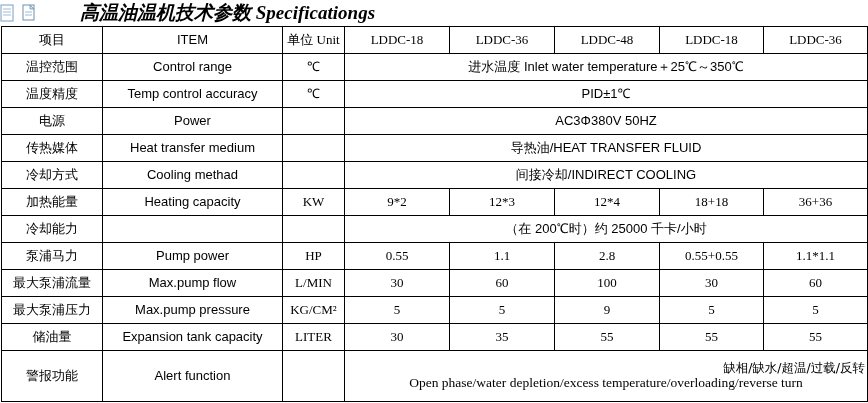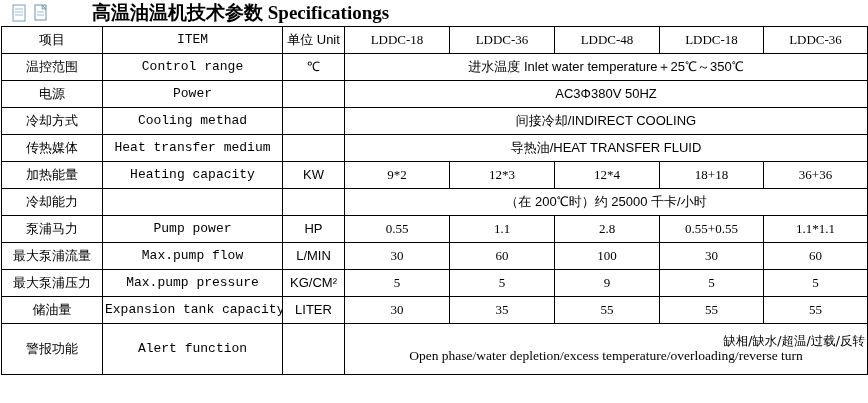--- a/index.html
+++ b/index.html
@@ -16,21 +16,22 @@
   }
   .page {
     position: relative;
     width: 868px;
     height: 403px;
   }
   .title-row {
     display: flex;
     align-items: center;
     height: 26px;
-    padding-left: 12px;
+    padding-left: 0;
+    font-style: italic;
   }
   .doc-icon {
     width: 16px;
     height: 18px;
     margin-right: 6px;
     position: relative;
     flex: 0 0 auto;
   }
   .doc-icon svg { display: block; }
   .title-text {
@@ -57,29 +58,29 @@
     line-height: 1.15;
     white-space: nowrap;
     overflow: hidden;
   }
   td.cn {
     font-family: "DejaVu Sans", sans-serif;
     font-size: 13px;
     margin-top: 28px;
   }
   td.en {
-    font-family: Liberation Mono, monospace;
+    font-family: Liberation Sans, sans-serif;
     font-size: 14px;
   }
   td.mix {
     font-family: Liberation Sans, sans-serif;
     font-size: 12.5px;
   }
   td.unit {
-    font-family: Liberation Sans, sans-serif;
+    font-family: Liberation Serif, serif;
     font-size: 13px;
   }
   td.model {
     font-family: "Liberation Serif", serif;
     font-size: 14px;
     border-radius: 8px;
   }
   td.val {
     font-family: "Liberation Serif", serif;
     font-size: 13.5px;
@@ -149,40 +150,46 @@
         <td class="model">LDDC-36</td>
       </tr>
 
       <tr>
         <td class="cn">温控范围</td>
         <td class="en">Control range</td>
         <td class="unit">℃</td>
         <td class="mix" colspan="5">进水温度 Inlet water temperature＋25℃～350℃</td>
       </tr>
 
+      <tr>
+        <td class="cn">温度精度</td>
+        <td class="en">Temp control accuracy</td>
+        <td class="unit">℃</td>
+        <td class="mix" colspan="5">PID±1℃</td>
+      </tr>
 
       <tr>
         <td class="cn">电源</td>
         <td class="en">Power</td>
         <td class="unit"></td>
         <td class="mix" colspan="5">AC3Φ380V 50HZ</td>
       </tr>
 
       <tr>
+        <td class="cn">传热媒体</td>
+        <td class="en">Heat transfer medium</td>
+        <td class="unit"></td>
+        <td class="mix" colspan="5">导热油/HEAT TRANSFER FLUID</td>
+      </tr>
+
+      <tr>
         <td class="cn">冷却方式</td>
         <td class="en">Cooling methad</td>
         <td class="unit"></td>
         <td class="mix" colspan="5">间接冷却/INDIRECT COOLING</td>
-      </tr>
-
-      <tr>
-        <td class="cn">传热媒体</td>
-        <td class="en">Heat transfer medium</td>
-        <td class="unit"></td>
-        <td class="mix" colspan="5">导热油/HEAT TRANSFER FLUID</td>
       </tr>
 
       <tr>
         <td class="cn">加热能量</td>
         <td class="en">Heating capacity</td>
         <td class="unit">KW</td>
         <td class="val">9*2</td>
         <td class="val">12*3</td>
         <td class="val">12*4</td>
         <td class="val">18+18</td>

